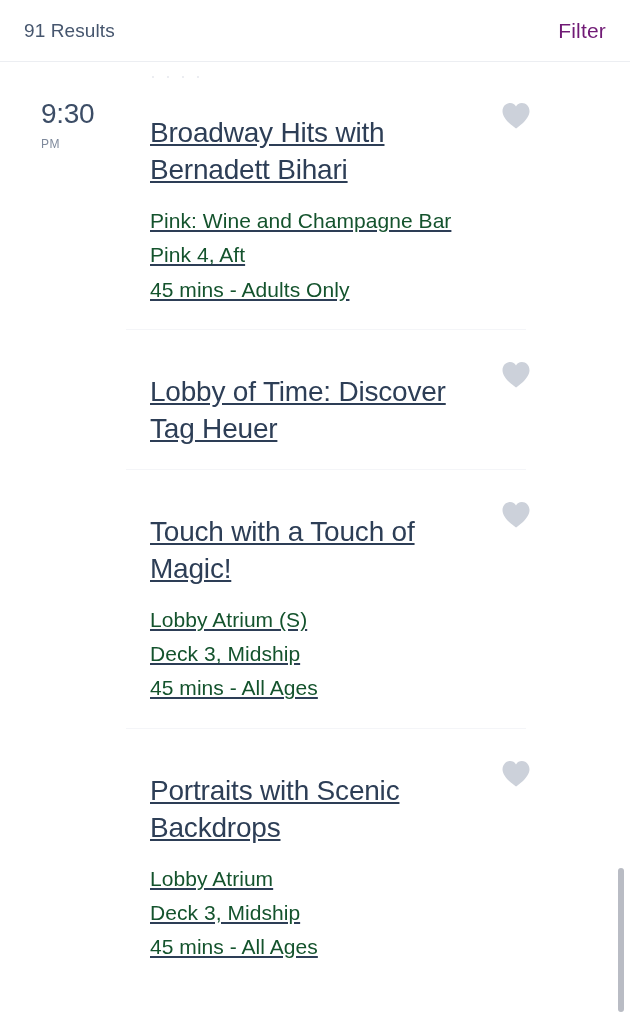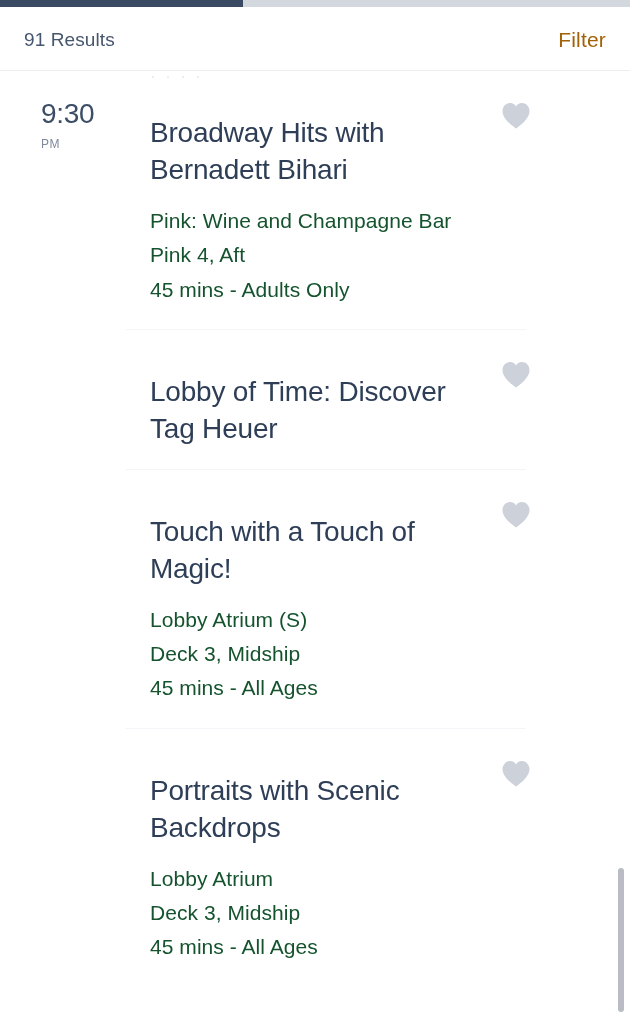--- a/index.html
+++ b/index.html
@@ -28,21 +28,21 @@
   }
   .progress-fill {
     height: 100%;
     background: #3a4a63;
     width: 38.5%;
   }
 
   
   .header {
     position: absolute;
-    top: 9px; left: 0;
+    top: 0; left: 0;
     width: 630px;
     height: 62px;
     background: #ffffff;
     border-bottom: 1px solid #eceef2;
     display: flex;
     align-items: center;
     justify-content: space-between;
     padding: 0 24px 0 24px;
     z-index: 5;
   }
@@ -111,20 +111,21 @@
     color: #7f8a9c;
     margin-top: 9px;
     letter-spacing: 0.4px;
   }
 
   .info-col {
     flex: 1 1 auto;
     padding-top: 44px;
     padding-bottom: 22px;
     min-width: 0;
+    text-decoration: underline;
   }
   .event-title {
     font-size: 28px;
     line-height: 1.33;
     color: #2d3e56;
     letter-spacing: -0.2px;
     font-weight: 400;
     max-width: 400px;
   }
   .event-meta {
@@ -174,21 +175,21 @@
 </style>
 </head>
 <body>
 
 <div class="progress-track" style="background: rgb(211, 215, 222);">
   <div class="progress-fill" style="background: rgb(58, 74, 99); width: 38.5%;"></div>
 </div>
 
 <div class="header">
   <span class="results-count">91 Results</span>
-  <span class="filter-link" style="color: #a16207;">Filter</span>
+  <span class="filter-link" style="color: #701a75;">Filter</span>
 </div>
 
 <div class="list-viewport">
   <div class="clipped-remnant">· · · ·</div>
   <div id="rows">
   <div class="event-row">
     <div class="time-col">
       <div class="time-main">9:30</div>
       <div class="time-period">PM</div>
     </div>

